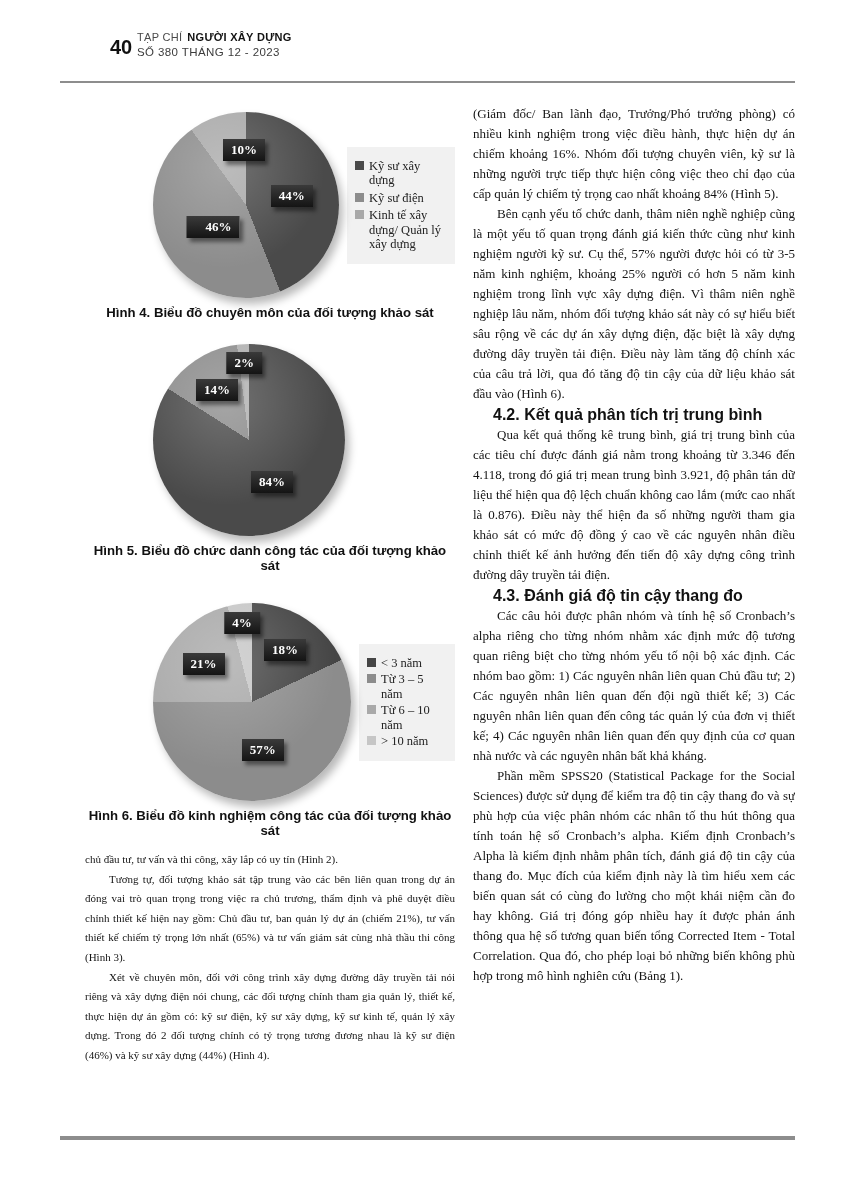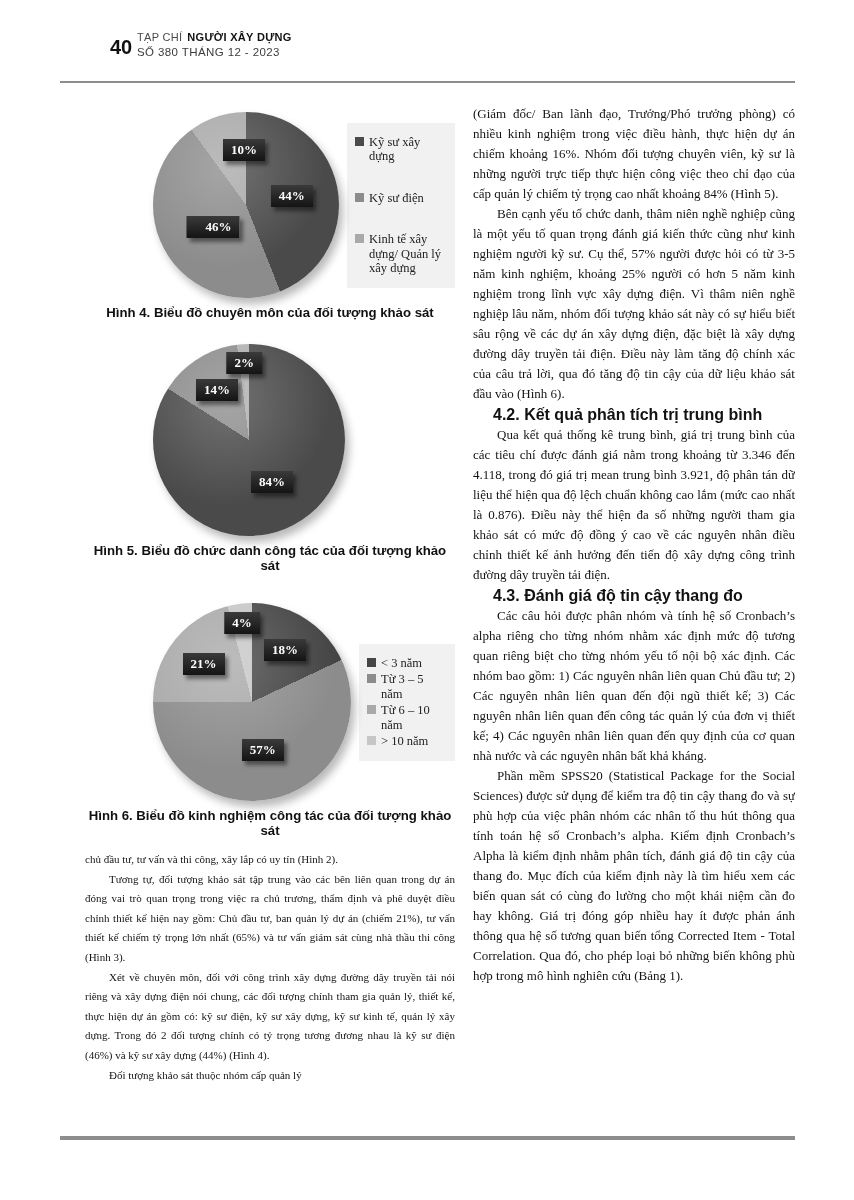--- a/index.html
+++ b/index.html
@@ -32,21 +32,21 @@
   .pie{position:relative;border-radius:50%;flex:0 0 auto;box-shadow:4px 6px 9px rgba(0,0,0,.28);}
   .pie::after{content:"";position:absolute;inset:0;border-radius:50%;z-index:1;pointer-events:none;
         background:radial-gradient(circle at 38% 30%, rgba(255,255,255,.22), rgba(255,255,255,0) 58%);}
   .figure[data-fig="0"] .pie{width:186px;height:186px;}
   .figure[data-fig="1"] .pie{width:192px;height:192px;}
   .figure[data-fig="2"] .pie{width:198px;height:198px;}
   .pie-label{position:absolute;z-index:2;transform:translate(-50%,-50%);
         background:linear-gradient(180deg,#3a3a3a,#141414);color:#fff;font-weight:bold;
         font-size:13px;padding:3px 8px;white-space:nowrap;box-shadow:3px 4px 4px rgba(0,0,0,.45);}
   .legend{display:flex;flex-direction:column;justify-content:center;background:#f1f1f1;
-        padding:12px 8px;margin-left:8px;width:116px;gap:27px;}
+        padding:12px 8px;margin-left:8px;width:116px;gap:3px;}
   .figure[data-fig="2"] .legend{gap:2px;}
   .legend-item{display:flex;align-items:flex-start;font-size:12.5px;line-height:14.5px;color:#222;}
   .chip{width:9px;height:9px;margin:2px 5px 0 0;flex:0 0 auto;}
   .fig-caption{font-family:"Liberation Sans",sans-serif;font-weight:bold;font-size:13.2px;
         text-align:center;margin-top:7px;color:#111;}
 </style>
 </head>
 <body>
 
 <div class="page">
@@ -127,21 +127,20 @@
             </div>
           </div>
       </div>
       <div class="fig-caption">Hình 6. Biểu đồ kinh nghiệm công tác của đối tượng khảo sát</div>
     </div>
 
     <div>
         <p class="body-para no-indent">chủ đầu tư, tư vấn và thi công, xây lắp có uy tín (Hình 2).</p>
         <p class="body-para">Tương tự, đối tượng khảo sát tập trung vào các bên liên quan trong dự án đóng vai trò quan trọng trong việc ra chủ trương, thẩm định và phê duyệt điều chỉnh thiết kế hiện nay gồm: Chủ đầu tư, ban quản lý dự án (chiếm 21%), tư vấn thiết kế chiếm tỷ trọng lớn nhất (65%) và tư vấn giám sát cùng nhà thầu thi công (Hình 3).</p>
         <p class="body-para">Xét về chuyên môn, đối với công trình xây dựng đường dây truyền tải nói riêng và xây dựng điện nói chung, các đối tượng chính tham gia quản lý, thiết kế, thực hiện dự án gồm có: kỹ sư điện, kỹ sư xây dựng, kỹ sư kinh tế, quản lý xây dựng. Trong đó 2 đối tượng chính có tỷ trọng tương đương nhau là kỹ sư điện (46%) và kỹ sư xây dựng (44%) (Hình 4).</p>
-        <p class="body-para">Đối tượng khảo sát thuộc nhóm cấp quản lý</p>
       </div>
   </div>
 
   <div class="col-right">
       <p class="body-para no-indent">(Giám đốc/ Ban lãnh đạo, Trưởng/Phó trưởng phòng) có nhiều kinh nghiệm trong việc điều hành, thực hiện dự án chiếm khoảng 16%. Nhóm đối tượng chuyên viên, kỹ sư là những người trực tiếp thực hiện công việc theo chỉ đạo của cấp quản lý chiếm tỷ trọng cao nhất khoảng 84% (Hình 5).</p>
       <p class="body-para">Bên cạnh yếu tố chức danh, thâm niên nghề nghiệp cũng là một yếu tố quan trọng đánh giá kiến thức cũng như kinh nghiệm người kỹ sư. Cụ thể, 57% người được hỏi có từ 3-5 năm kinh nghiệm, khoảng 25% người có hơn 5 năm kinh nghiệm trong lĩnh vực xây dựng điện. Vì thâm niên nghề nghiệp lâu năm, nhóm đối tượng khảo sát này có sự hiểu biết sâu rộng về các dự án xây dựng điện, đặc biệt là xây dựng đường dây truyền tải điện. Điều này làm tăng độ chính xác của câu trả lời, qua đó tăng độ tin cậy của dữ liệu khảo sát đầu vào (Hình 6).</p>
       <h3 class="sub-heading">4.2. Kết quả phân tích trị trung bình</h3>
       <p class="body-para">Qua kết quả thống kê trung bình, giá trị trung bình của các tiêu chí được đánh giá nằm trong khoảng từ 3.346 đến 4.118, trong đó giá trị mean trung bình 3.921, độ phân tán dữ liệu thể hiện qua độ lệch chuẩn không cao lắm (mức cao nhất là 0.876). Điều này thể hiện đa số những người tham gia khảo sát có mức độ đồng ý cao về các nguyên nhân điều chỉnh thiết kế ảnh hưởng đến tiến độ xây dựng công trình đường dây truyền tải điện.</p>
       <h3 class="sub-heading">4.3. Đánh giá độ tin cậy thang đo</h3>
       <p class="body-para">Các câu hỏi được phân nhóm và tính hệ số Cronbach’s alpha riêng cho từng nhóm nhằm xác định mức độ tương quan riêng biệt cho từng nhóm yếu tố nội bộ xác định. Các nhóm bao gồm: 1) Các nguyên nhân liên quan Chủ đầu tư; 2) Các nguyên nhân liên quan đến đội ngũ thiết kế; 3) Các nguyên nhân liên quan đến công tác quản lý của đơn vị thiết kế; 4) Các nguyên nhân liên quan đến quy định của cơ quan nhà nước và các nguyên nhân bất khả kháng.</p>

